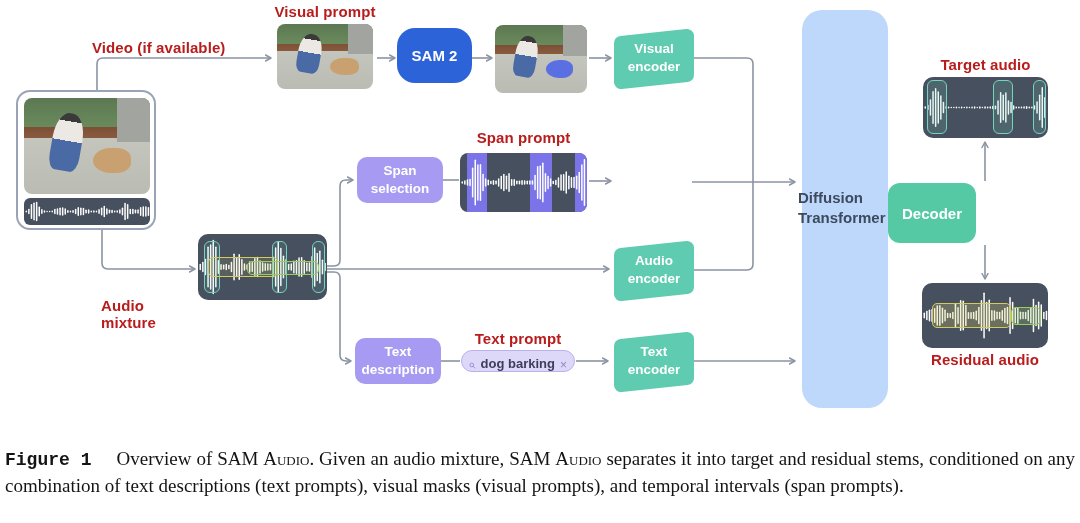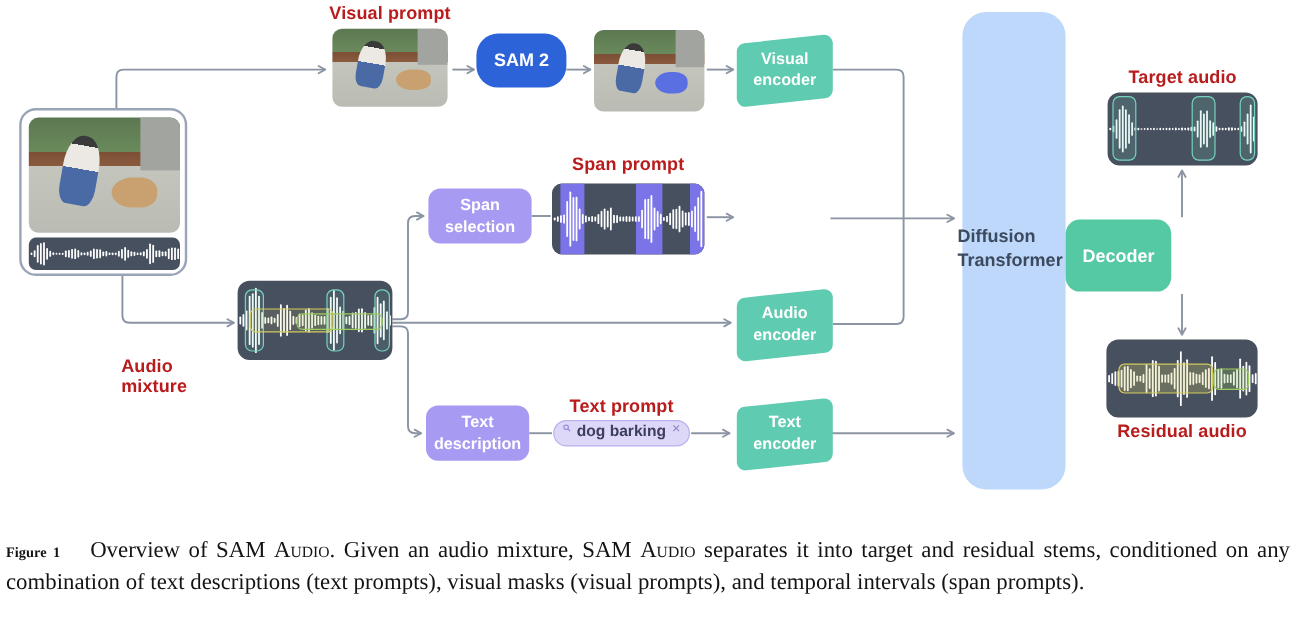--- a/index.html
+++ b/index.html
@@ -31,46 +31,46 @@
   
   .ob{position:absolute;box-sizing:border-box;}
   .ob-teal{border:1.6px solid #74d4bc;border-radius:6px;background:rgba(116,212,188,.10);}
   .ob-yellow{border:1.5px solid #d3cb5e;border-radius:5px;background:rgba(211,203,94,.12);}
   .ob-green{border:1.5px solid #9ccb5f;border-radius:5px;background:rgba(156,203,95,.12);}
   .band{position:absolute;top:0;height:100%;background:#7b74e9;}
 
   
   .node{position:absolute;display:flex;align-items:center;justify-content:center;text-align:center;
         font-weight:bold;color:#fff;box-sizing:border-box;}
-  .sam2{left:397px;top:28px;width:75px;height:45px;background:#2d63d8;border-radius:18px;font-size:15px;}
+  .sam2{left:397px;top:28px;width:75px;height:55px;background:#2d63d8;border-radius:18px;font-size:15px;}
   .pbox{background:#a79af2;border-radius:10px;font-size:13.5px;line-height:1.3;text-align:center;}
   .span-selection{left:357px;top:157px;width:86px;height:46px;}
   .text-description{left:355px;top:338px;width:86px;height:46px;}
   .decoder{left:888px;top:183px;width:88px;height:60px;background:#55c9a4;border-radius:12px;font-size:15px;}
 
   .enc{position:absolute;width:84px;height:64px;}
   .enc svg{position:absolute;left:0;top:0;}
   .enc .enc-label{position:absolute;inset:0;display:flex;align-items:center;justify-content:center;
         text-align:center;font-size:13.5px;font-weight:bold;color:#fff;line-height:1.3;padding:0 6px;}
 
   .dt{position:absolute;left:802px;top:10px;width:86px;height:398px;background:#bed8fc;border-radius:20px;}
   .dt-label{position:absolute;left:798px;top:188px;width:94px;text-align:left;
         font-size:15px;font-weight:bold;color:#3c4a5e;line-height:1.35;}
 
   
   .chip{position:absolute;left:461px;top:350px;width:114px;height:22px;background:#ded8f8;
         border:1px solid #b9b0ee;border-radius:12px;box-sizing:border-box;
-        display:flex;align-items:flex-start;gap:5px;padding:0 7px;}
+        display:flex;align-items:flex-end;gap:5px;padding:0 7px;}
   .chip-text{font-size:13px;font-weight:bold;color:#3d3d5e;white-space:nowrap;}
   .chip-x{margin-left:auto;font-size:12px;color:#8f86c0;line-height:1;}
 
   
   .caption{position:absolute;left:5px;top:446px;width:1070px;font-family:"Liberation Serif",serif;
            font-size:19px;line-height:26px;color:#141414;text-align:justify;}
-  .seg-figure-label{font-family:Liberation Serif, serif;font-weight:bold;font-size:12px;
+  .seg-figure-label{font-family:Liberation Mono, monospace;font-weight:bold;font-size:18px;
            margin-right:25px;}
   .seg-serif-smallcaps{font-variant:small-caps;}
 </style>
 </head>
 <body>
 
 <div class="stage">
   <div class="diagram">
 
     <svg class="connectors" width="1080" height="440">
@@ -157,20 +157,21 @@
               <rect x="113.29999999999991" y="11.363306764396855" width="1.5" height="4.27338647120629" rx="0.75" fill="currentColor"></rect>
               <rect x="115.8999999999999" y="9.045801414300843" width="1.5" height="8.908397171398315" rx="0.75" fill="currentColor"></rect>
               <rect x="118.4999999999999" y="8.25817164410893" width="1.5" height="10.483656711782137" rx="0.75" fill="currentColor"></rect>
               <rect x="121.0999999999999" y="8.259597012706024" width="1.5" height="10.480805974587952" rx="0.75" fill="currentColor"></rect>
               <rect x="123.69999999999989" y="9.067600773422239" width="1.5" height="8.86479845315552" rx="0.75" fill="currentColor"></rect>
             </svg>
           </div>
       </div>
     </div>
 
+    <div class="lbl" style="left:92px;top:39px;">Video (if available)</div>
 
     <div class="lbl center" style="left:267px;top:3px;width:116px;">Visual prompt</div>
     <div class="photo" style="left:277px;top:24px;width:96px;height:65px;">
       <div class="p-wall"></div>
       <div class="p-person"></div>
       <div class="p-dog"></div>
     </div>
 
     <div class="node sam2">SAM 2</div>
 

